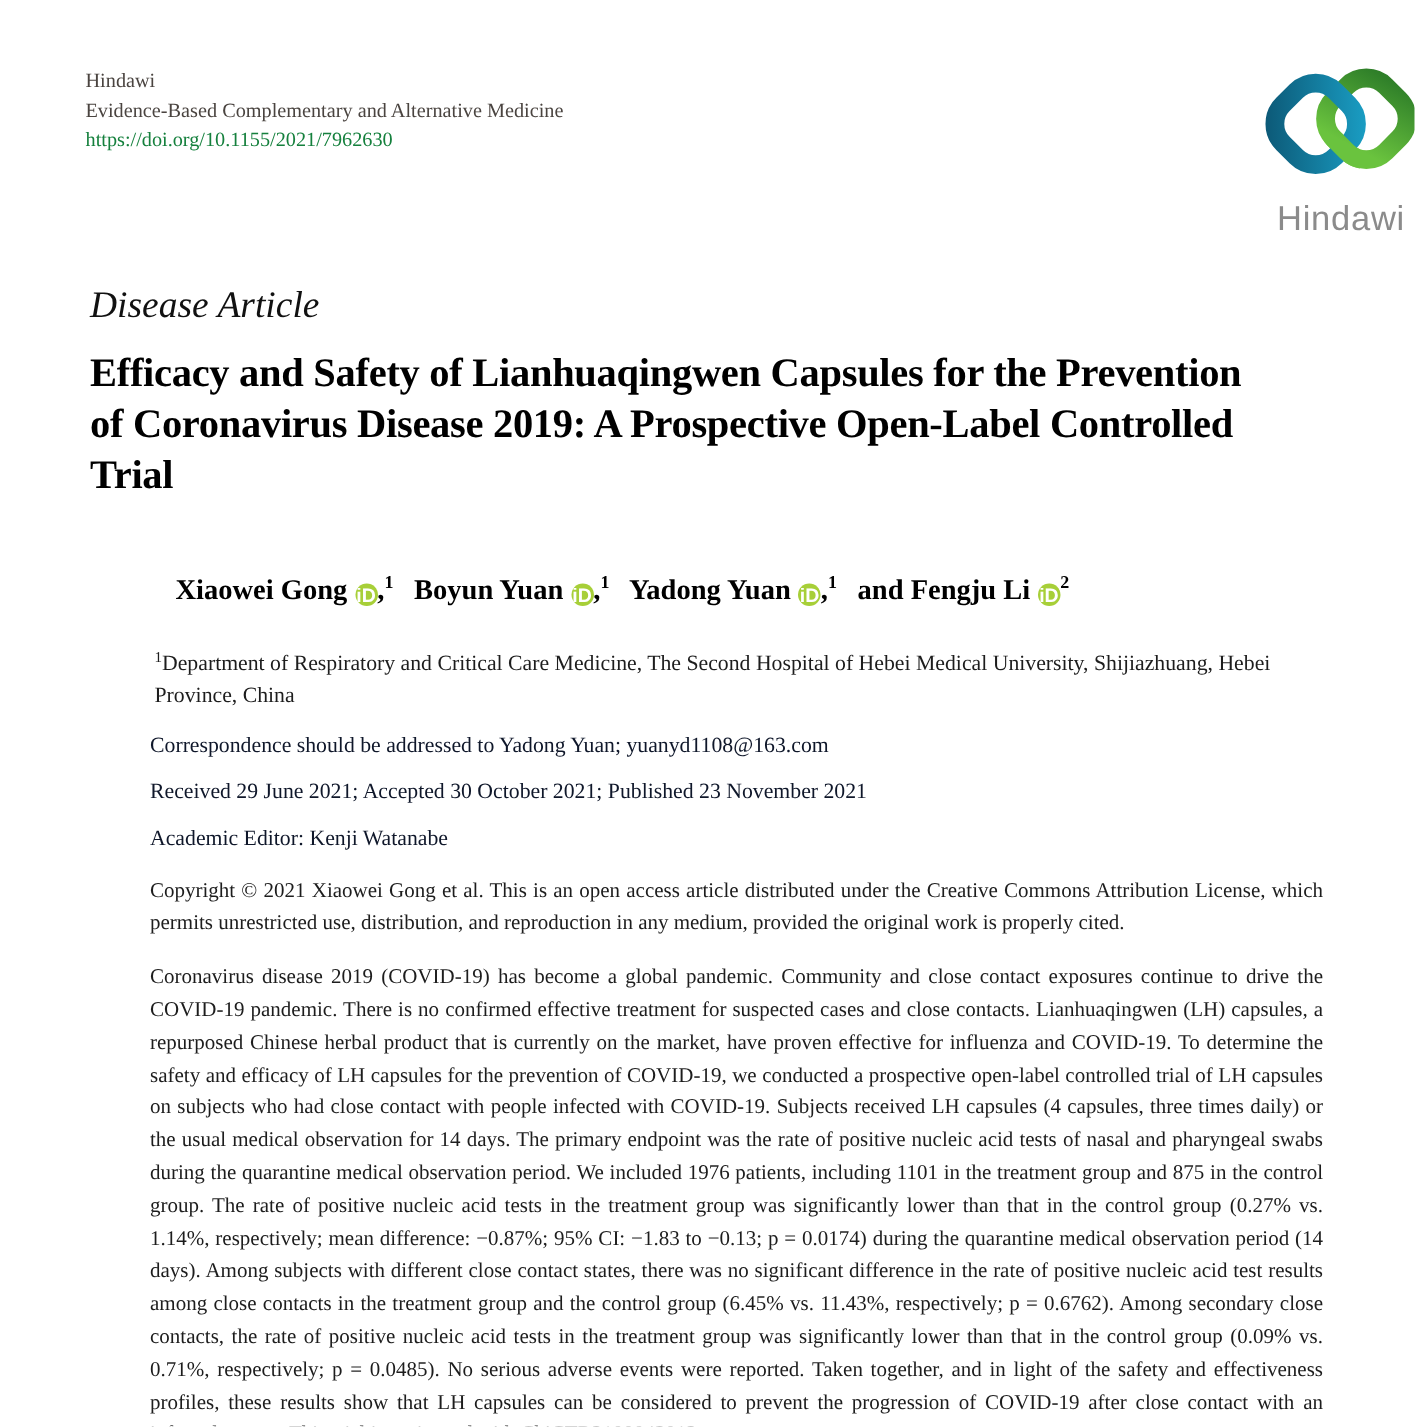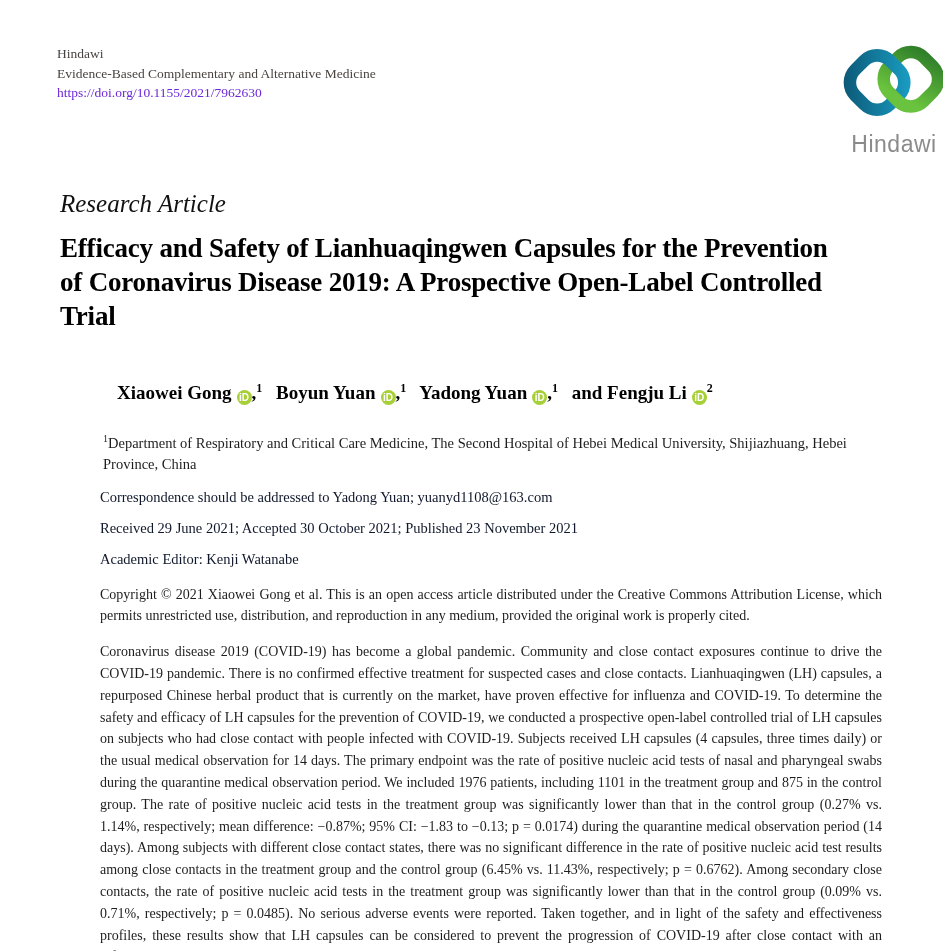--- a/index.html
+++ b/index.html
@@ -1,39 +1,39 @@
 <!DOCTYPE html>
 <html><head>
 <meta charset="utf-8">
 <style>
   html,body{margin:0;padding:0;background:#ffffff;}
   .page{position:relative;width:943px;height:951px;background:#ffffff;overflow:hidden;
         font-family:"Liberation Serif",serif;color:#1d1d1d;padding-left:42px;}
 
   
   .header-meta{position:absolute;left:57px;top:44px;font-size:13.5px;line-height:19.5px;color:#4a4440;}
-  .header-meta .doi{color:#6d28d9;text-decoration:none;}
+  .header-meta .doi{color:#15803d;text-decoration:none;}
 
   
   .logo{position:absolute;top:44px;right:37px;width:108px;text-align:center;}
   .logo-wordmark{font-family:"Liberation Sans",sans-serif;font-size:23px;color:#8b8b8b;
                  letter-spacing:0.5px;margin-top:1px;}
 
   
   .main{position:absolute;left:60px;top:190px;width:822px;}
   .kind{font-style:italic;font-size:25px;color:#111;margin:0;font-weight:normal;}
   .title{font-weight:bold;font-size:27px;line-height:34px;max-width:772px;margin:13px 0 0 0;
          color:#000;letter-spacing:-0.2px;}
 
   .authors{margin:48px 0 0 57px;font-size:19px;font-weight:bold;color:#000;}
   .author{margin-right:9px;white-space:nowrap;}
   .authors sup{font-size:12px;}
   .orcid{display:inline-flex;align-items:center;justify-content:center;width:15px;height:15px;
          border-radius:50%;background:#a7cf38;color:#ffffff;font-family:"Liberation Sans",sans-serif;
-         font-size:10px;font-weight:bold;font-style:normal;vertical-align:-2px;margin-left:5px;}
+         font-size:13px;font-weight:bold;font-style:normal;vertical-align:-2px;margin-left:5px;}
 
   .affils{margin:23px 0 0 43px;font-size:14.5px;line-height:21px;
           max-width:782px;color:#1d1d1d;}
   .affil sup{font-size:10px;}
 
   .meta{margin:14px 0 0 40px;font-size:14.5px;color:#0f172a;}
   .copyright{margin:16px 0 0 40px;width:782px;text-align:justify;font-size:14px;line-height:21px;color:#1d1d1d;}
   .abstract{margin:15px 0 0 40px;width:782px;text-align:justify;font-size:14px;line-height:21.8px;color:#1d1d1d;}
 </style>
 </head>
@@ -68,21 +68,21 @@
         <g clip-path="url(#weave)">
           <rect x="46" y="11" width="51" height="51" rx="19" transform="rotate(45 71.5 36.5)" stroke="url(#gg)" stroke-width="13"></rect>
         </g>
       </g>
     </svg>
     <div class="logo-wordmark">Hindawi</div>
   </div>
 
   <div class="main">
 
-    <div class="kind">Research Article</div>
+    <div class="kind">Disease Article</div>
 
     <h1 class="title">Efficacy and Safety of Lianhuaqingwen Capsules for the Prevention of Coronavirus Disease 2019: A Prospective Open-Label Controlled Trial</h1>
 
     <div class="authors">
       <span class="author"><span>Xiaowei Gong</span><span class="orcid">iD</span><span>,</span><sup>1</sup></span>
       <span class="author"><span>Boyun Yuan</span><span class="orcid">iD</span><span>,</span><sup>1</sup></span>
       <span class="author"><span>Yadong Yuan</span><span class="orcid">iD</span><span>,</span><sup>1</sup></span>
       <span class="author"><span>and Fengju Li</span><span class="orcid">iD</span><span></span><sup>2</sup></span>
     </div>
 

